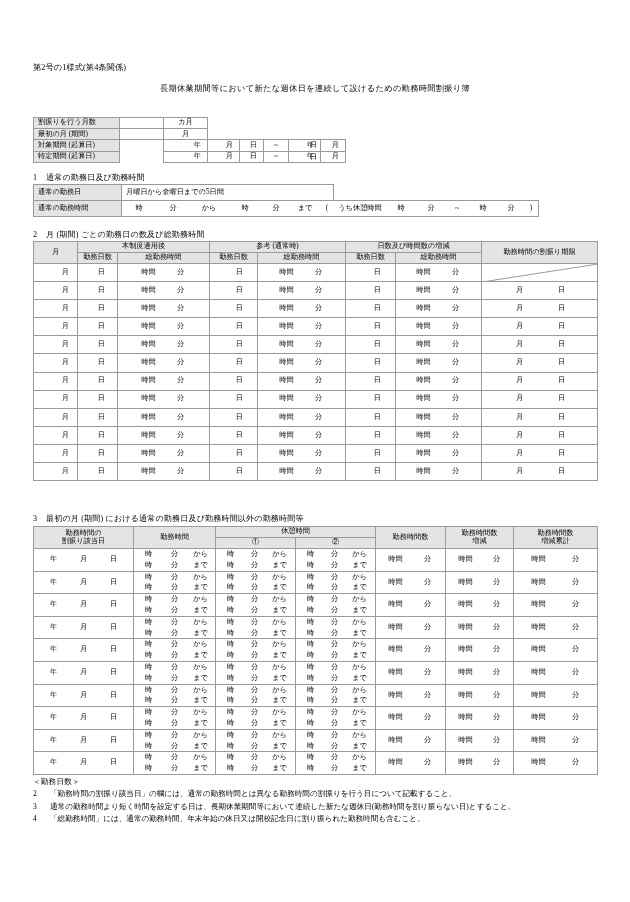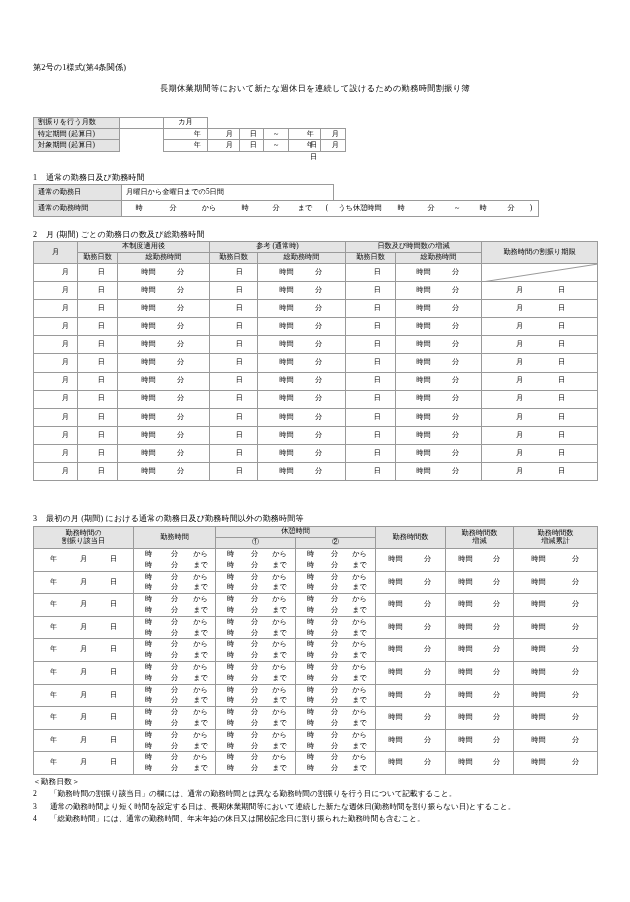--- a/index.html
+++ b/index.html
@@ -147,31 +147,37 @@
         <col style="width:25px">
     </colgroup>
     <tbody>
       <tr>
         <td class="shade l">割振りを行う月数</td>
         <td></td>
         <td class="c">カ月</td>
         <td class="nb" colspan="5"></td>
       </tr>
       <tr>
-        <td class="shade l">特定期間 (起算日)</td>
+        <td class="shade l">最初の月 (期間)</td>
+        <td></td>
+        <td class="c">月</td>
+        <td class="nb" colspan="5"></td>
+      </tr>
+      <tr>
+        <td class="shade l">対象期間 (起算日)</td>
         <td class="nb"></td>
         <td class="r">年</td>
         <td class="r">月</td>
         <td class="r">日</td>
         <td class="c">～</td>
         <td class="r">年</td>
         <td class="r">月</td>
       </tr>
       <tr>
-        <td class="shade l">対象期間 (起算日)</td>
+        <td class="shade l">特定期間 (起算日)</td>
         <td class="nb"></td>
         <td class="r">年</td>
         <td class="r">月</td>
         <td class="r">日</td>
         <td class="c">～</td>
         <td class="r">年</td>
         <td class="r">月</td>
       </tr>
     </tbody>
   </table>

